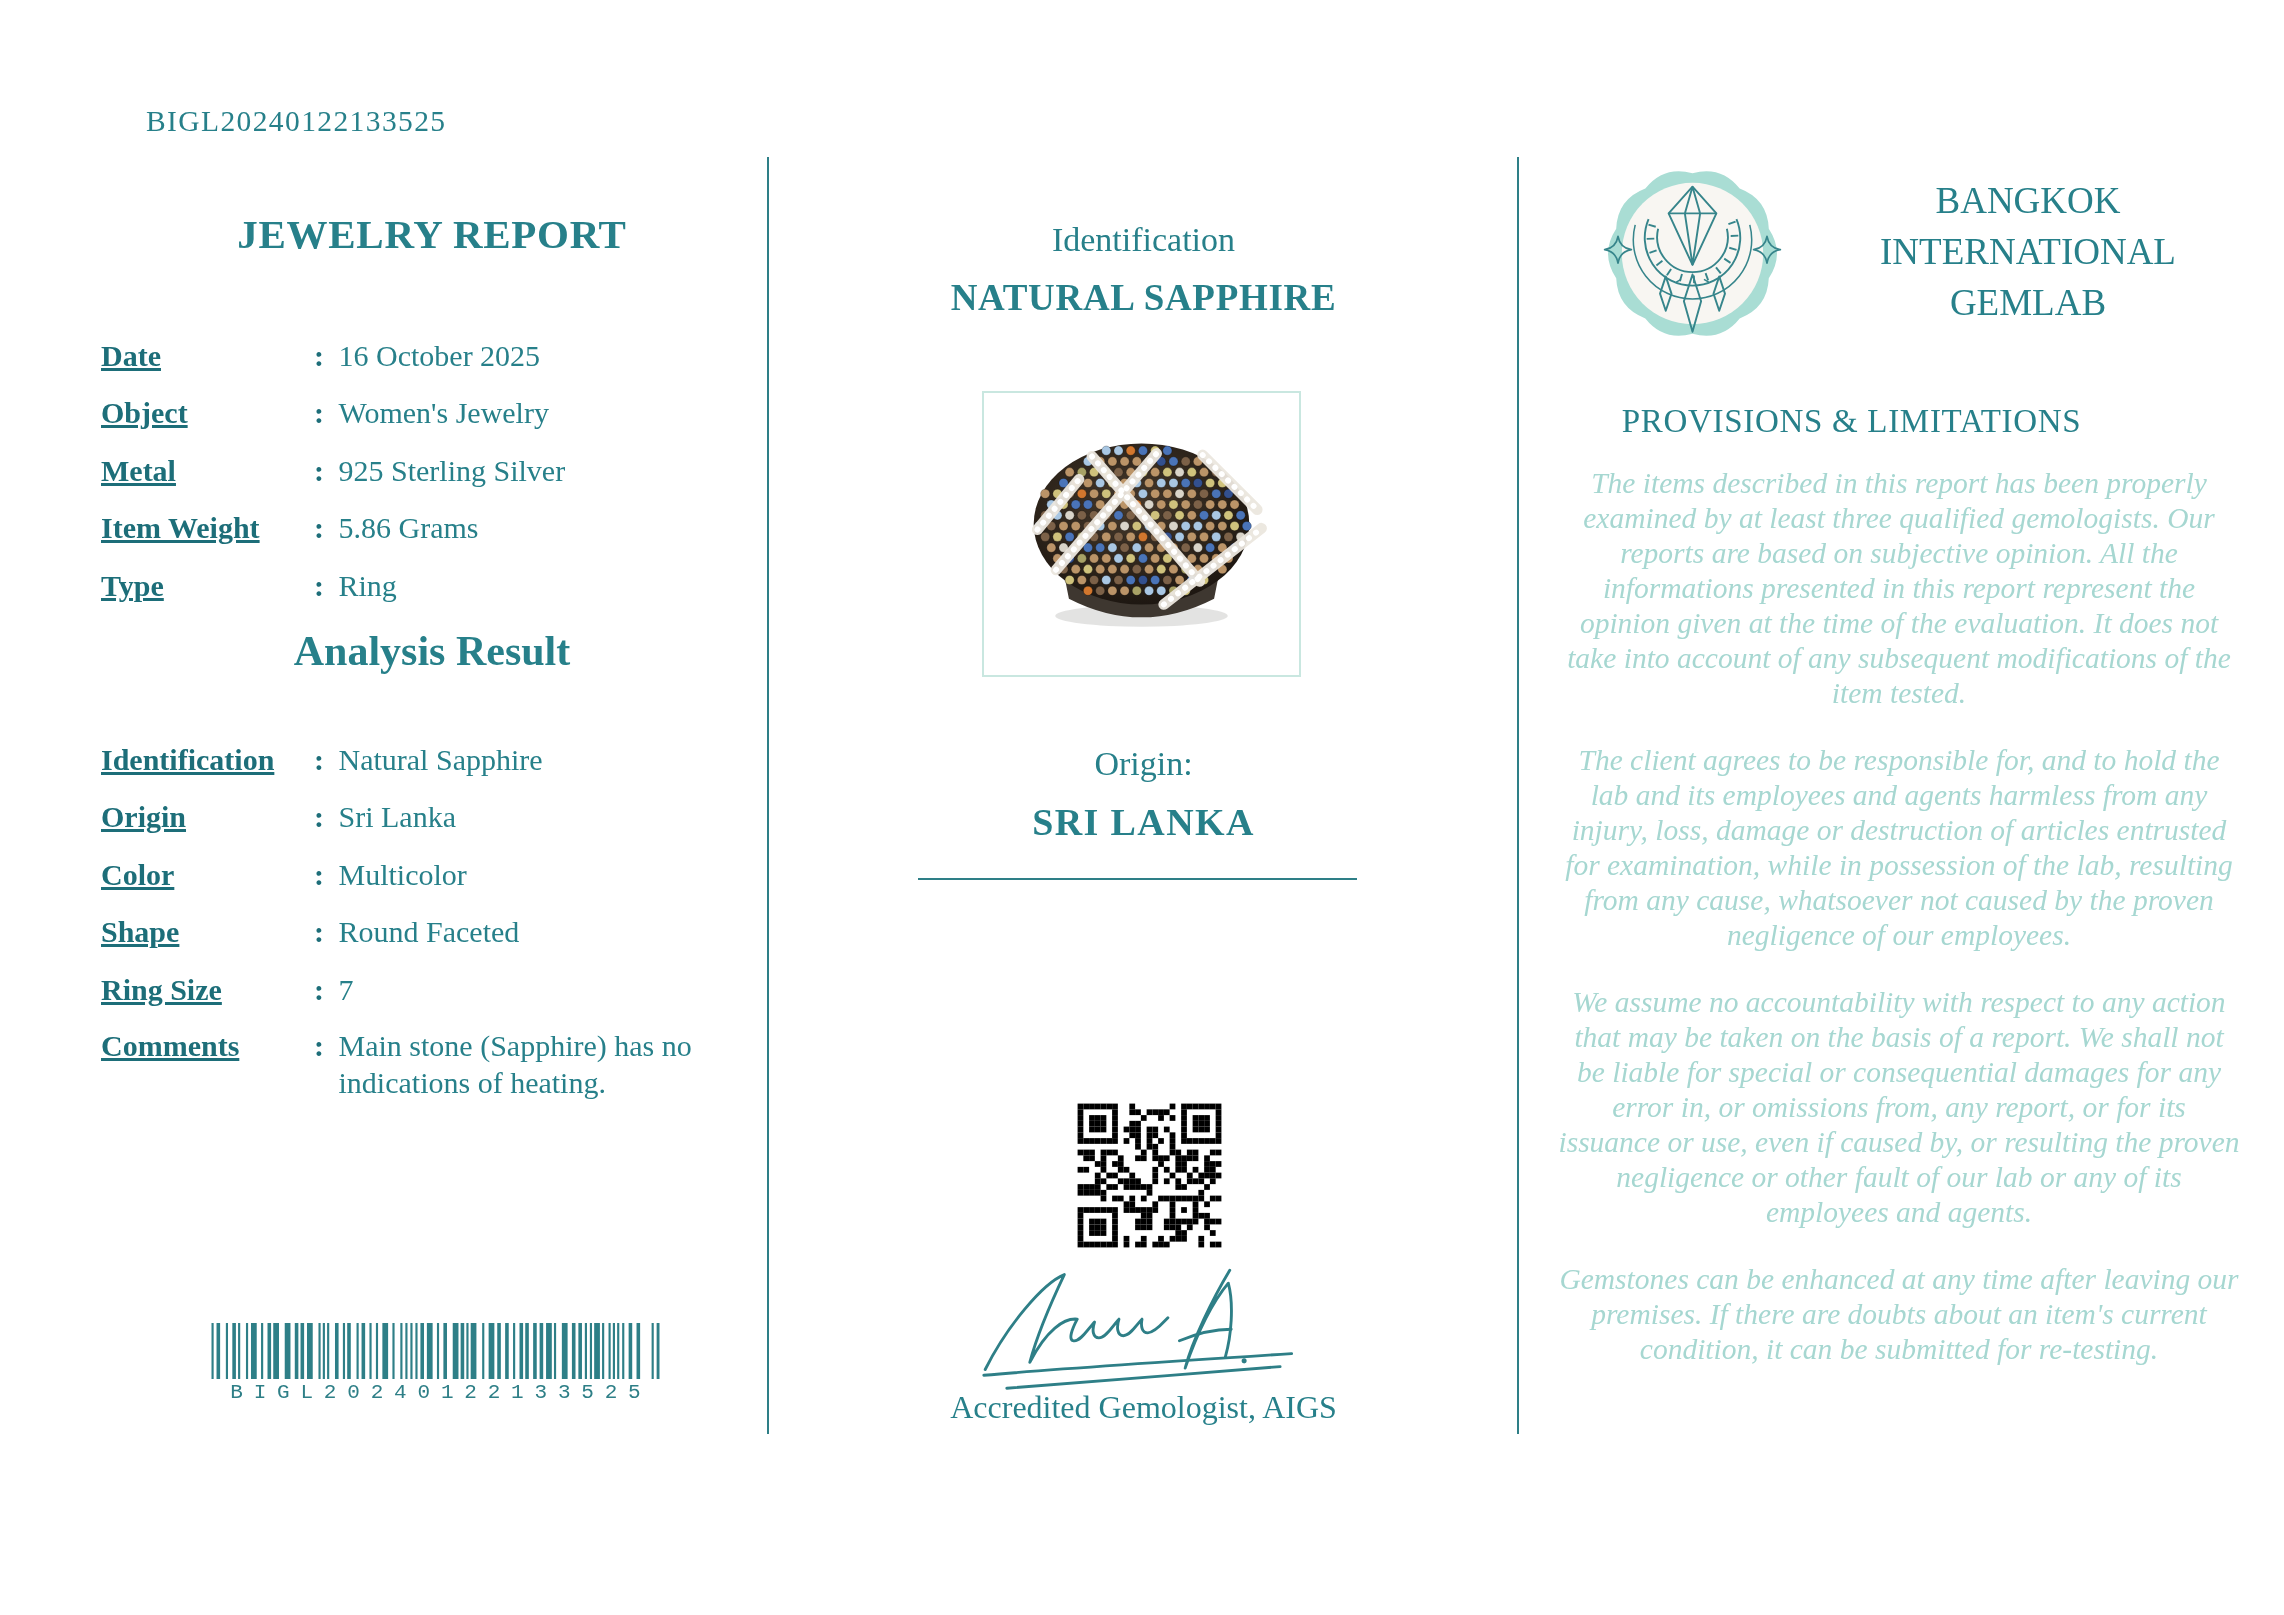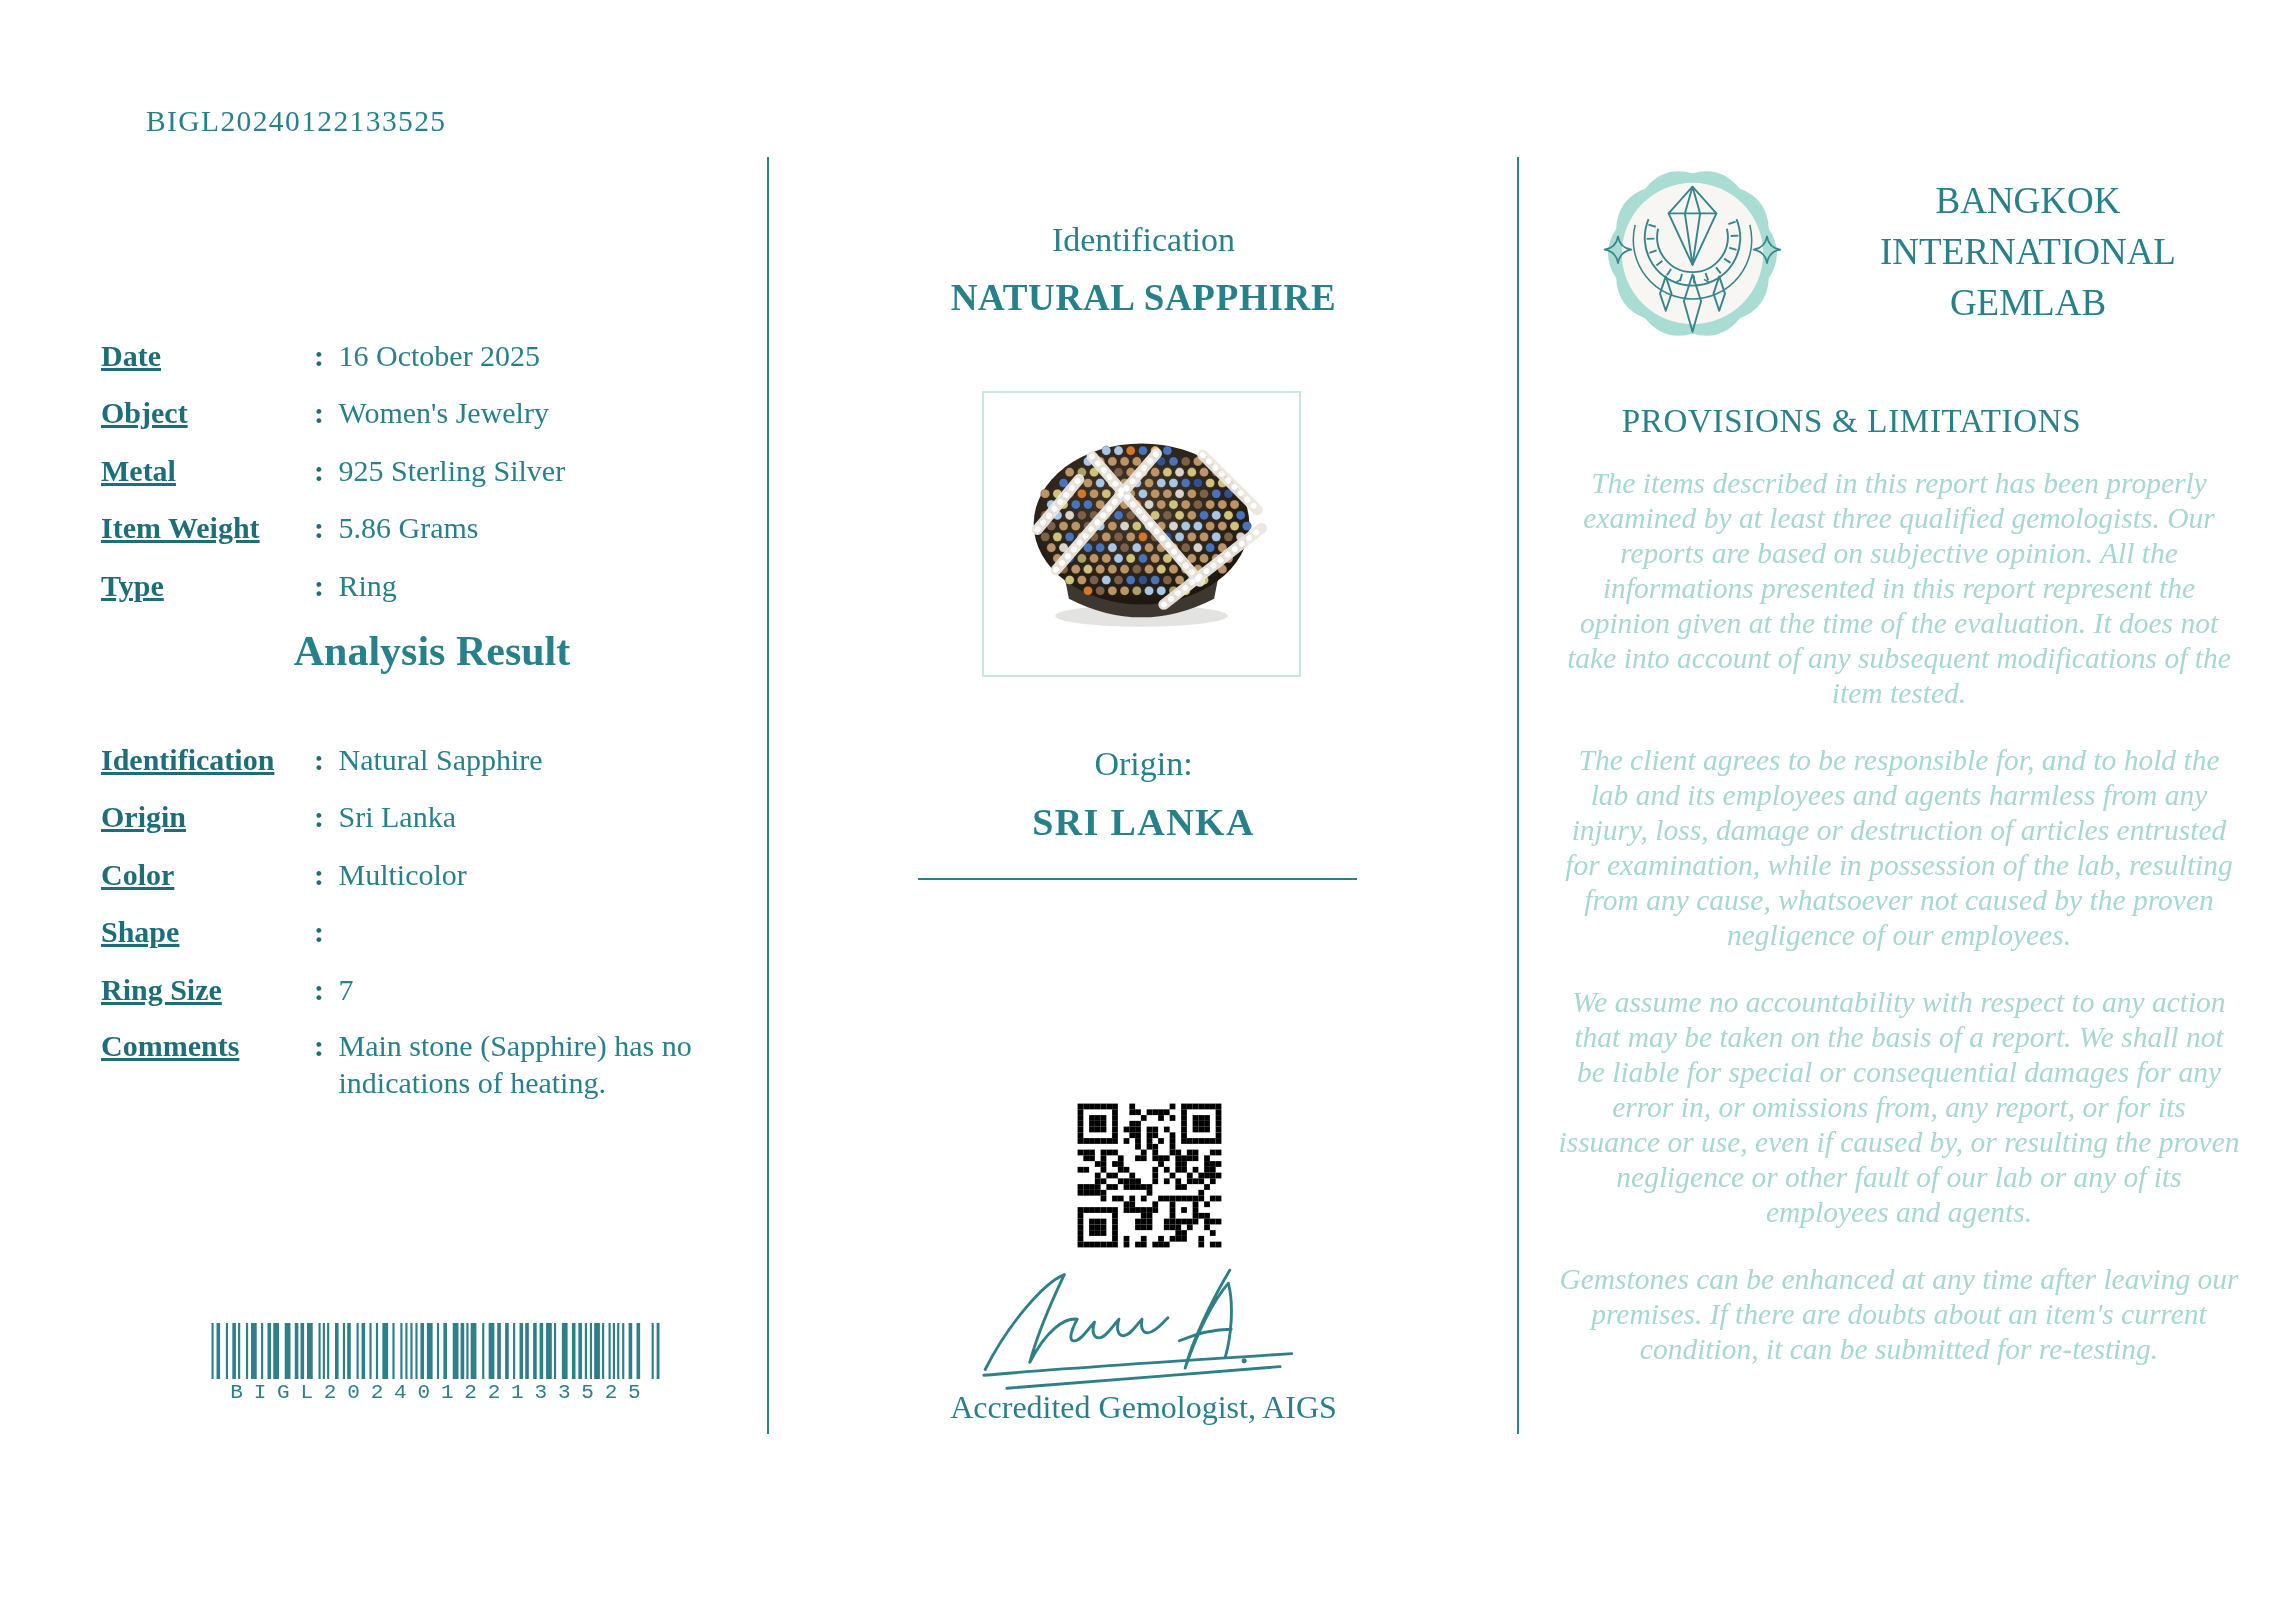--- a/index.html
+++ b/index.html
@@ -62,20 +62,21 @@
 </head>
 <body>
 
 <div class="page">
 
   <div class="abs report-no">BIGL20240122133525</div>
 
   <div class="abs divider" id="divider-left"></div>
   <div class="abs divider" id="divider-right"></div>
 
+  <div class="abs jr-title">JEWELRY REPORT</div>
 
   <div class="abs row" style="top:337px">
     <span class="lbl">Date</span>
     <span class="colon">:</span>
     <span class="val">16 October 2025</span>
   </div>
   <div class="abs row" style="top:394px">
     <span class="lbl">Object</span>
     <span class="colon">:</span>
     <span class="val">Women's Jewelry</span>
@@ -109,20 +110,21 @@
     <span class="val">Sri Lanka</span>
   </div>
   <div class="abs row" style="top:856px">
     <span class="lbl">Color</span>
     <span class="colon">:</span>
     <span class="val">Multicolor</span>
   </div>
   <div class="abs row" style="top:913px">
     <span class="lbl">Shape</span>
     <span class="colon">:</span>
+    <span class="val">Round Faceted</span>
   </div>
   <div class="abs row" style="top:971px">
     <span class="lbl">Ring Size</span>
     <span class="colon">:</span>
     <span class="val">7</span>
   </div>
   <div class="abs row" style="top:1027px">
     <span class="lbl">Comments</span>
     <span class="colon">:</span>
     <span class="val">Main stone (Sapphire) has no indications of heating.</span>

